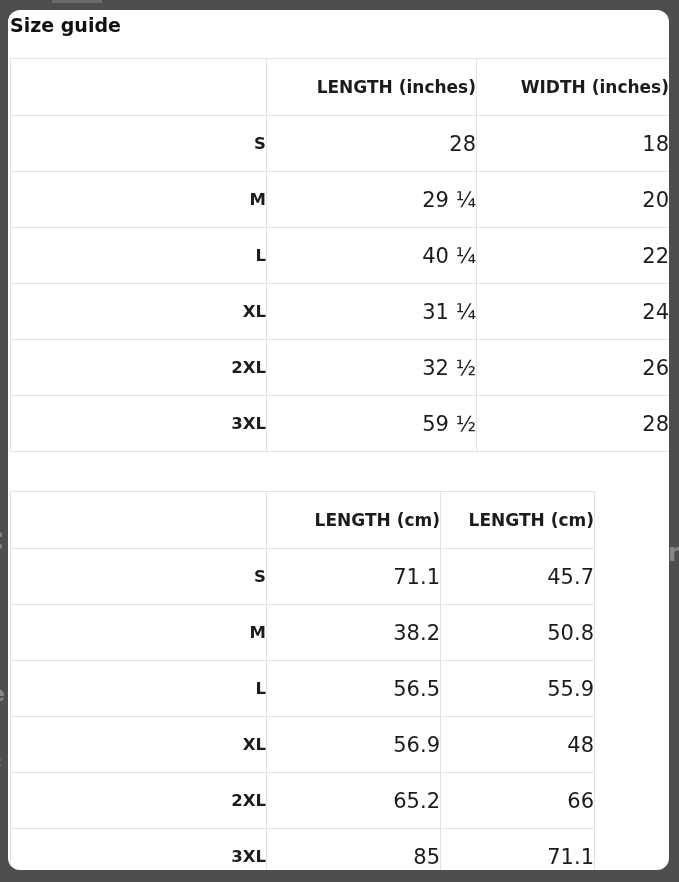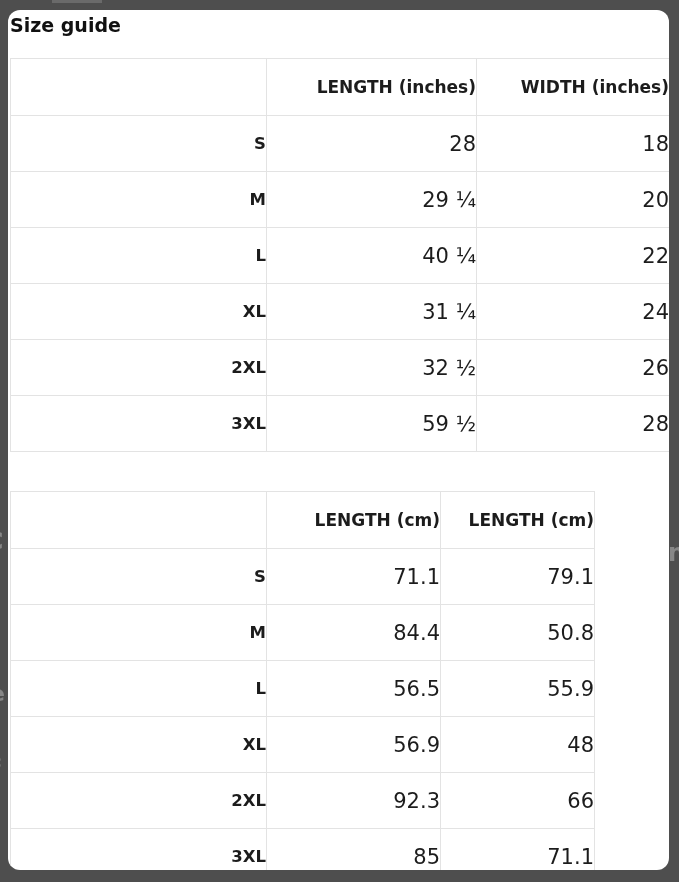--- a/index.html
+++ b/index.html
@@ -171,40 +171,40 @@
         <tr>
           <th></th>
           <th>LENGTH (cm)</th>
           <th>LENGTH (cm)</th>
         </tr>
       </thead>
       <tbody>
         <tr>
           <th>S</th>
           <td>71.1</td>
-          <td>79.1</td>
+          <td>45.7</td>
         </tr>
         <tr>
           <th>M</th>
-          <td>84.4</td>
+          <td>38.2</td>
           <td>50.8</td>
         </tr>
         <tr>
           <th>L</th>
           <td>56.5</td>
           <td>55.9</td>
         </tr>
         <tr>
           <th>XL</th>
           <td>56.9</td>
           <td>48</td>
         </tr>
         <tr>
           <th>2XL</th>
-          <td>92.3</td>
+          <td>65.2</td>
           <td>66</td>
         </tr>
         <tr>
           <th>3XL</th>
           <td>85</td>
           <td>71.1</td>
         </tr>
       </tbody>
     </table>
 </div>

